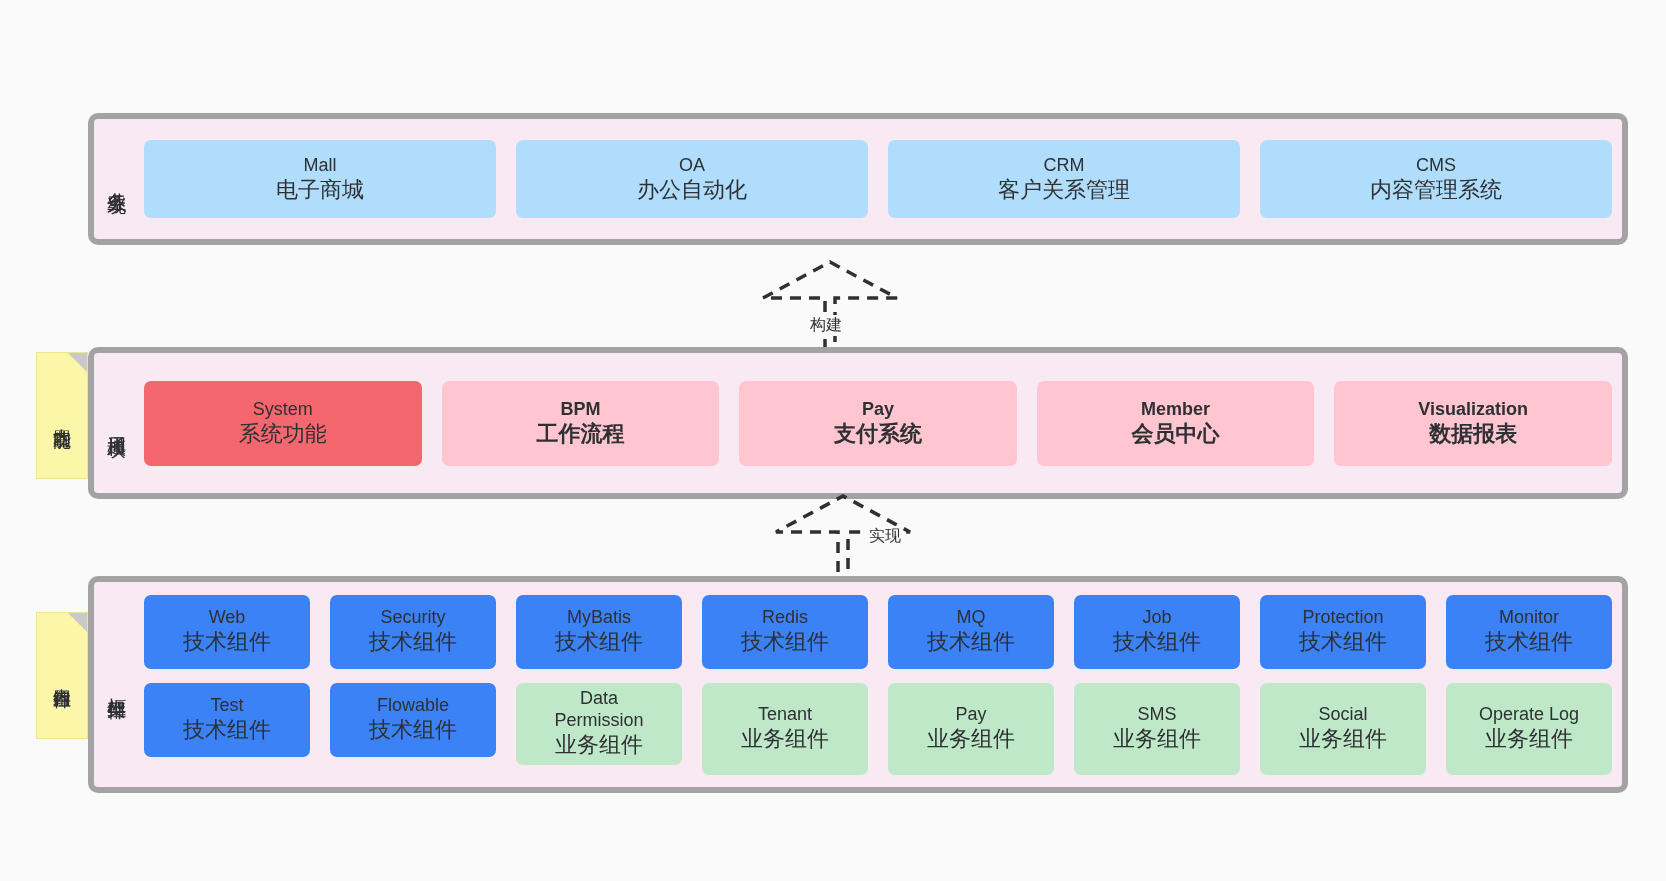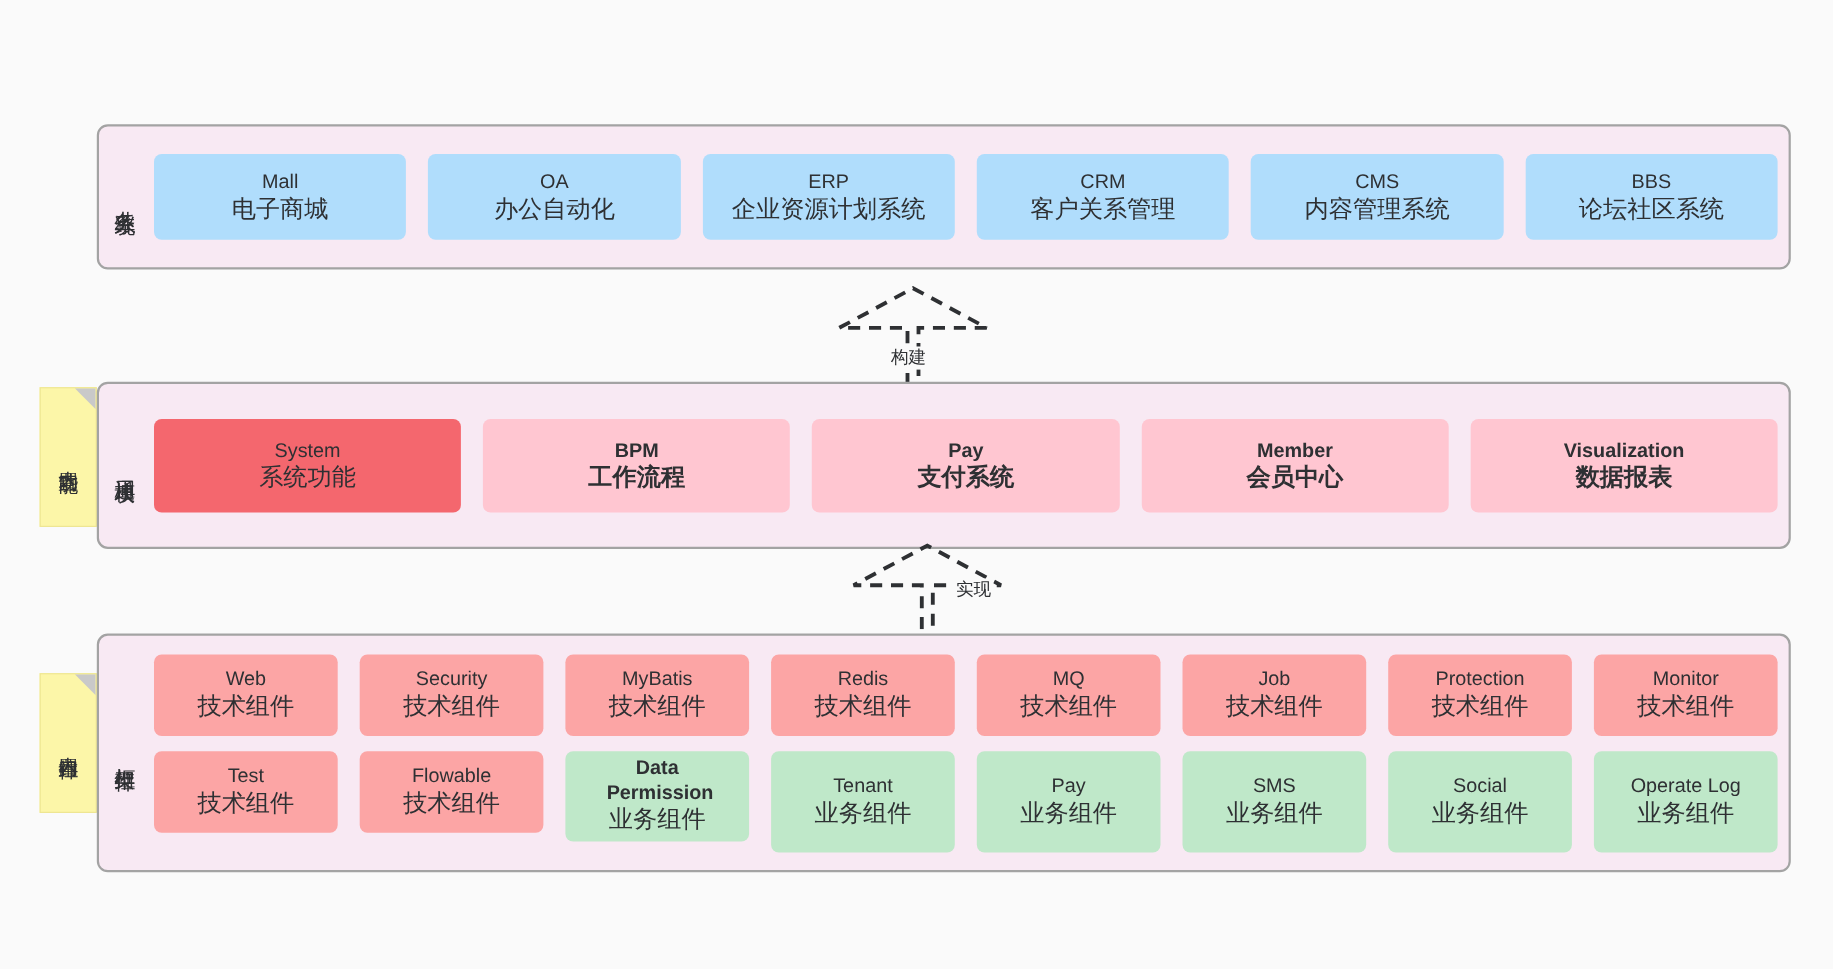--- a/index.html
+++ b/index.html
@@ -10,21 +10,21 @@
     color:#2E3033;
     overflow:hidden;
     position:relative;
   }
   .canvas{position:absolute;inset:0;}
 
   
   .layer{
     position:absolute;
     background:#F8E9F3;
-    border:2px solid #a3a3a3;
+    border:6px solid #a3a3a3;
     border-radius:10px;
     box-sizing:border-box;
     display:flex;
     align-items:stretch;
   }
   .layer-title{
     width:46px;
     flex:0 0 46px;
     display:flex;
     align-items:center;
@@ -61,21 +61,21 @@
     text-align:center;
     line-height:1.22;
     box-sizing:border-box;
     padding:6px 4px;
   }
   .card .t1{font-size:18px;}
   .card .t2{font-size:22px;}
   .card.blue{background:#B0DDFC;height:78px;}
   .card.red{background:#F4676E;height:85px;}
   .card.pink{background:#FFC6D1;height:85px;font-weight:bold;}
-  .card.green{background:#fca5a5;height:74px;}
+  .card.green{background:#3b82f6;height:74px;}
   .card.lightgreen{background:#BFE8C9;height:92px;}
 
   
   .note{
     position:absolute;
     width:52px;
     background:#FCF6A8;
     border:1px solid #EDE58F;
     box-sizing:border-box;
     display:flex;
@@ -124,40 +124,28 @@
           </div>
         </div>
         <div class="cell">
           <div class="card blue">
             <span class="t1">OA</span>
             <span class="t2">办公自动化</span>
           </div>
         </div>
         <div class="cell">
           <div class="card blue">
-            <span class="t1">ERP</span>
-            <span class="t2">企业资源计划系统</span>
-          </div>
-        </div>
-        <div class="cell">
-          <div class="card blue">
             <span class="t1">CRM</span>
             <span class="t2">客户关系管理</span>
           </div>
         </div>
         <div class="cell">
           <div class="card blue">
             <span class="t1">CMS</span>
             <span class="t2">内容管理系统</span>
-          </div>
-        </div>
-        <div class="cell">
-          <div class="card blue">
-            <span class="t1">BBS</span>
-            <span class="t2">论坛社区系统</span>
           </div>
         </div>
       </div>
     </div>
   </div>
 
   <div class="arrow" style="left:755px;top:258px;width:150px;height:92px;">
     <svg width="150" height="92" viewBox="0 0 150 92">
       <path d="M70 92 L70 40 L8 40 L75 4 L142 40 L80 40 L80 92" fill="none" stroke="#2E3033" stroke-width="3.5" stroke-dasharray="11,8" stroke-linejoin="miter"></path>
     </svg>
@@ -282,21 +270,21 @@
           </div>
         </div>
         <div class="cell">
           <div class="card green">
             <span class="t1">Flowable</span>
             <span class="t2">技术组件</span>
           </div>
         </div>
         <div class="cell">
           <div class="card lightgreen" style="height:82px;">
-            <span class="t1" style="max-width:92px;font-weight:bold;">Data Permission</span>
+            <span class="t1" style="max-width:92px;">Data Permission</span>
             <span class="t2">业务组件</span>
           </div>
         </div>
         <div class="cell">
           <div class="card lightgreen">
             <span class="t1">Tenant</span>
             <span class="t2">业务组件</span>
           </div>
         </div>
         <div class="cell">

